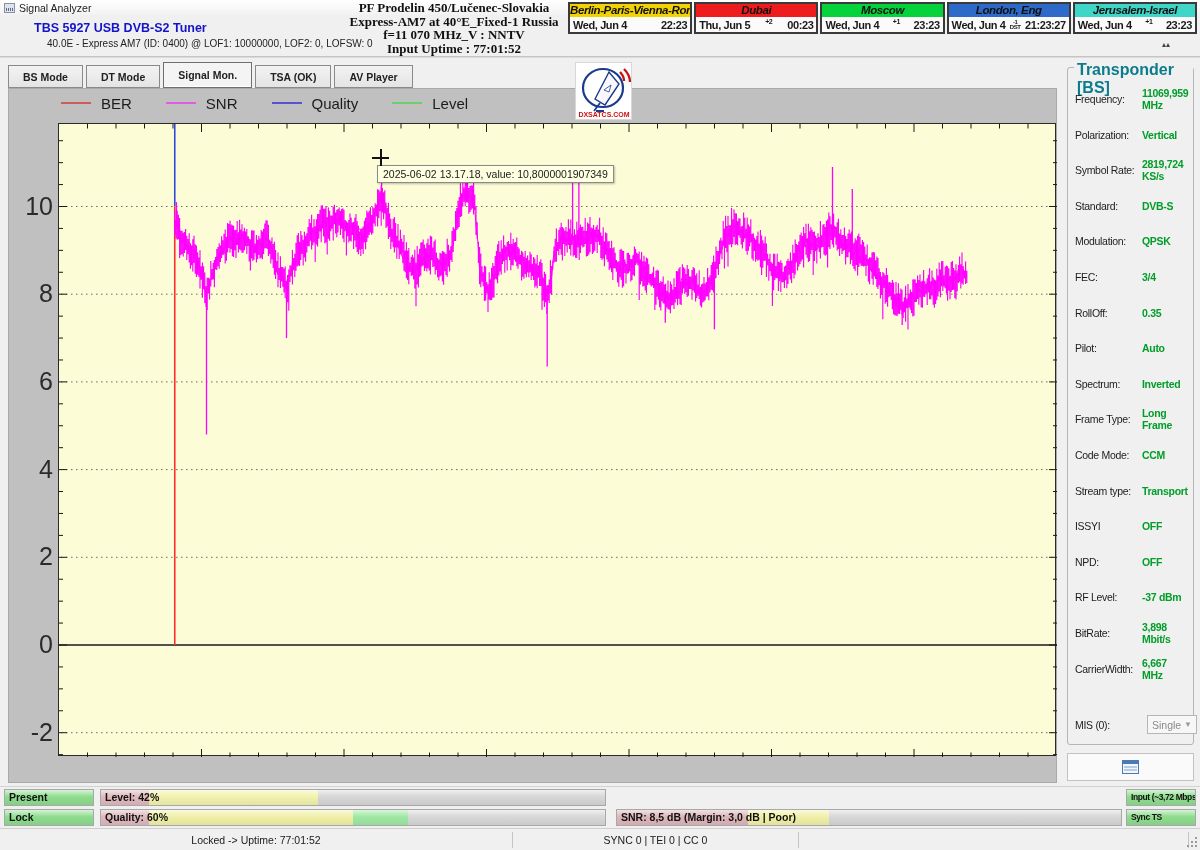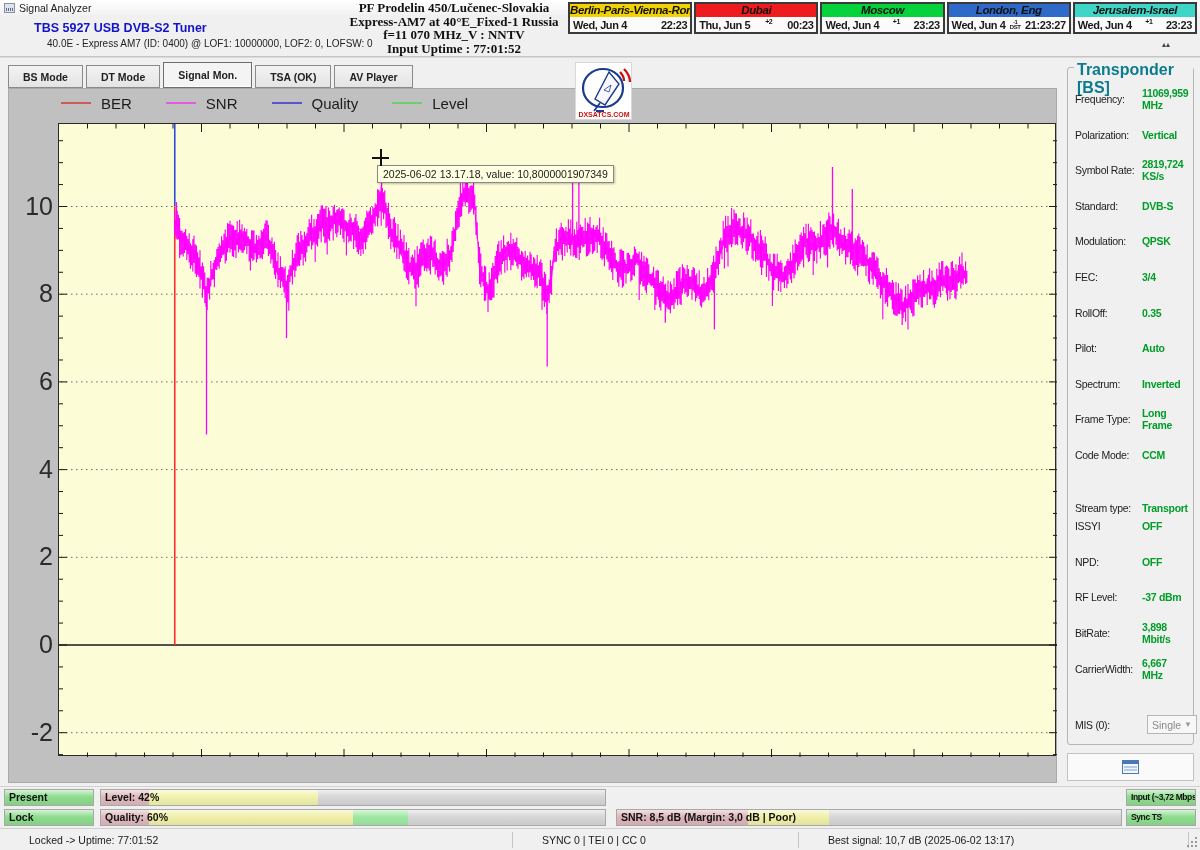--- a/index.html
+++ b/index.html
@@ -86,21 +86,21 @@
     border-top:1px solid #d2d2d2; }
   .statbar { position:absolute; height:17px; border:1px solid #a8a8a8; font-size:10.5px; font-weight:bold;
     color:#111; line-height:15px; padding-left:4px; white-space:nowrap; overflow:hidden; }
   .statbar.green { background:
     linear-gradient(180deg, rgba(255,255,255,.65), rgba(255,255,255,0) 45%, rgba(0,0,0,.06)),
     linear-gradient(90deg,#8edc8e,#8edc8e); }
 
   
   #statusbar { position:absolute; left:0; top:828px; width:1200px; height:22px; background:#f0f0f0;
     border-top:1px solid #cfcfcf; font-size:10.5px; }
-  .sb-cell { position:absolute; top:0; height:22px; line-height:22px; text-align:left; color:#1a1a1a;margin-left:29px; }
+  .sb-cell { position:absolute; top:0; height:22px; line-height:22px; text-align:center; color:#1a1a1a; }
   .sb-sep { position:absolute; top:3px; width:1px; height:16px; background:#c4c4c4; }
   #grip { position:absolute; right:2px; bottom:2px; width:12px; height:12px;
     background:
       radial-gradient(circle at 10px 2px,#9a9a9a 1px,transparent 1.4px),
       radial-gradient(circle at 10px 6px,#9a9a9a 1px,transparent 1.4px),
       radial-gradient(circle at 6px 6px,#9a9a9a 1px,transparent 1.4px),
       radial-gradient(circle at 10px 10px,#9a9a9a 1px,transparent 1.4px),
       radial-gradient(circle at 6px 10px,#9a9a9a 1px,transparent 1.4px),
       radial-gradient(circle at 2px 10px,#9a9a9a 1px,transparent 1.4px); }
 </style>
@@ -421,21 +421,21 @@
           <span class="tp-value">Inverted</span>
         </div>
         <div class="tp-row" style="top: 344.4px;">
           <span class="tp-label">Frame Type:</span>
           <span class="tp-value">Long Frame</span>
         </div>
         <div class="tp-row" style="top: 380px;">
           <span class="tp-label">Code Mode:</span>
           <span class="tp-value">CCM</span>
         </div>
-        <div class="tp-row" style="top: 415.6px; margin-top: 17px;">
+        <div class="tp-row" style="top: 415.6px;">
           <span class="tp-label">Stream type:</span>
           <span class="tp-value">Transport</span>
         </div>
         <div class="tp-row" style="top: 451.2px;">
           <span class="tp-label">ISSYI</span>
           <span class="tp-value">OFF</span>
         </div>
         <div class="tp-row" style="top: 486.8px;">
           <span class="tp-label">NPD:</span>
           <span class="tp-value">OFF</span>
@@ -479,16 +479,15 @@
     <div class="statbar" style="left: 100px; top: 2px; width: 506px; background: linear-gradient(rgba(255, 255, 255, 0.6), rgba(255, 255, 255, 0) 45%, rgba(0, 0, 0, 0.06)), linear-gradient(90deg, rgb(223, 185, 189) 0%, rgb(223, 185, 189) 9.5%, rgb(242, 242, 173) 9.5%, rgb(242, 242, 173) 43%, rgb(215, 215, 215) 43%, rgb(215, 215, 215) 100%);">Level: 42%</div>
     <div class="statbar" style="left: 100px; top: 22px; width: 506px; background: linear-gradient(rgba(255, 255, 255, 0.6), rgba(255, 255, 255, 0) 45%, rgba(0, 0, 0, 0.06)), linear-gradient(90deg, rgb(223, 185, 189) 0%, rgb(223, 185, 189) 9.5%, rgb(240, 240, 168) 9.5%, rgb(240, 240, 168) 50%, rgb(159, 232, 164) 50%, rgb(159, 232, 164) 61%, rgb(215, 215, 215) 61%, rgb(215, 215, 215) 100%);">Quality: 60%</div>
     <div class="statbar" style="left: 616px; top: 22px; width: 506px; background: linear-gradient(rgba(255, 255, 255, 0.6), rgba(255, 255, 255, 0) 45%, rgba(0, 0, 0, 0.06)), linear-gradient(90deg, rgb(221, 182, 186) 0%, rgb(221, 182, 186) 26%, rgb(240, 240, 168) 26%, rgb(240, 240, 168) 42%, rgb(215, 215, 215) 42%, rgb(215, 215, 215) 100%);">SNR: 8,5 dB (Margin: 3,0 dB | Poor)</div>
   </div>
 
 <div id="statusbar">
   <div class="sb-cell" style="left:0;width:512px;">Locked -&gt; Uptime: 77:01:52</div>
   <div class="sb-sep" style="left:512px;"></div>
   <div class="sb-cell" style="left:513px;width:285px;">SYNC 0 | TEI 0 | CC 0</div>
   <div class="sb-sep" style="left:798px;"></div>
-  <div class="sb-cell" style="left:799px;width:389px;">Best signal: 10,7 dB (2025-06-02 13:17)</div>
   <div class="sb-sep" style="left:1188px;"></div>
   <div id="grip"></div>
 </div>
 
 </body></html>

